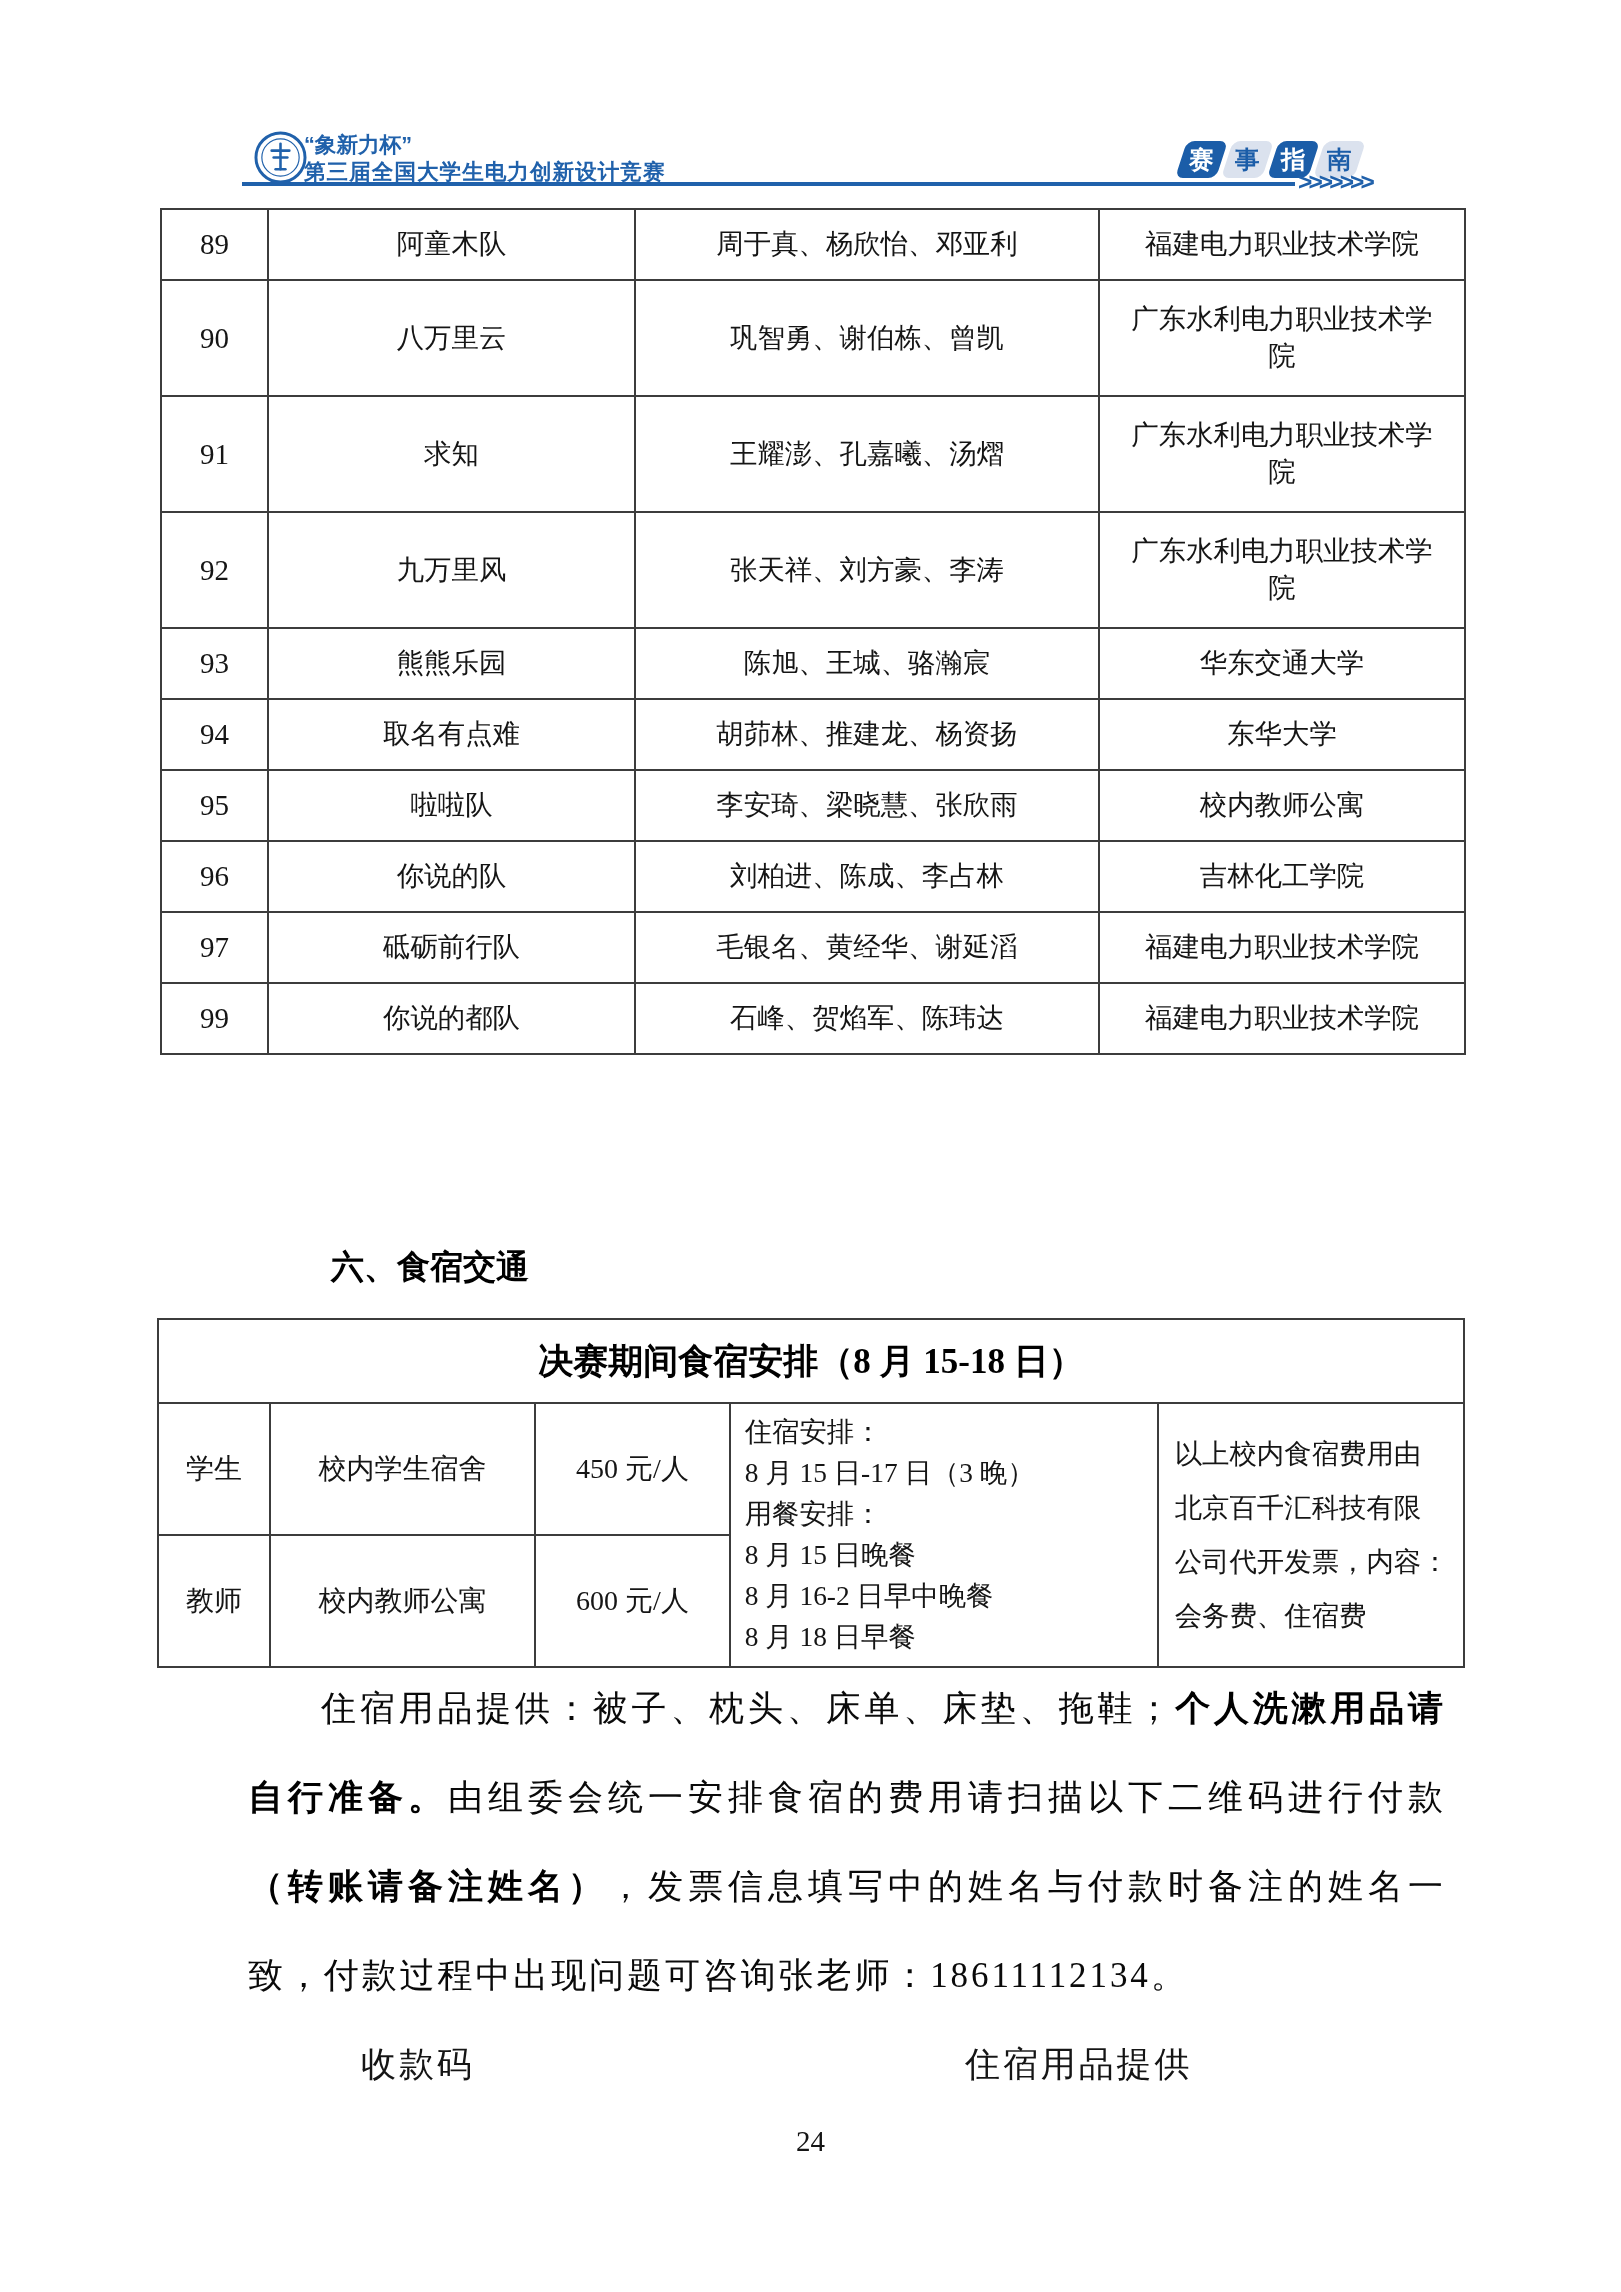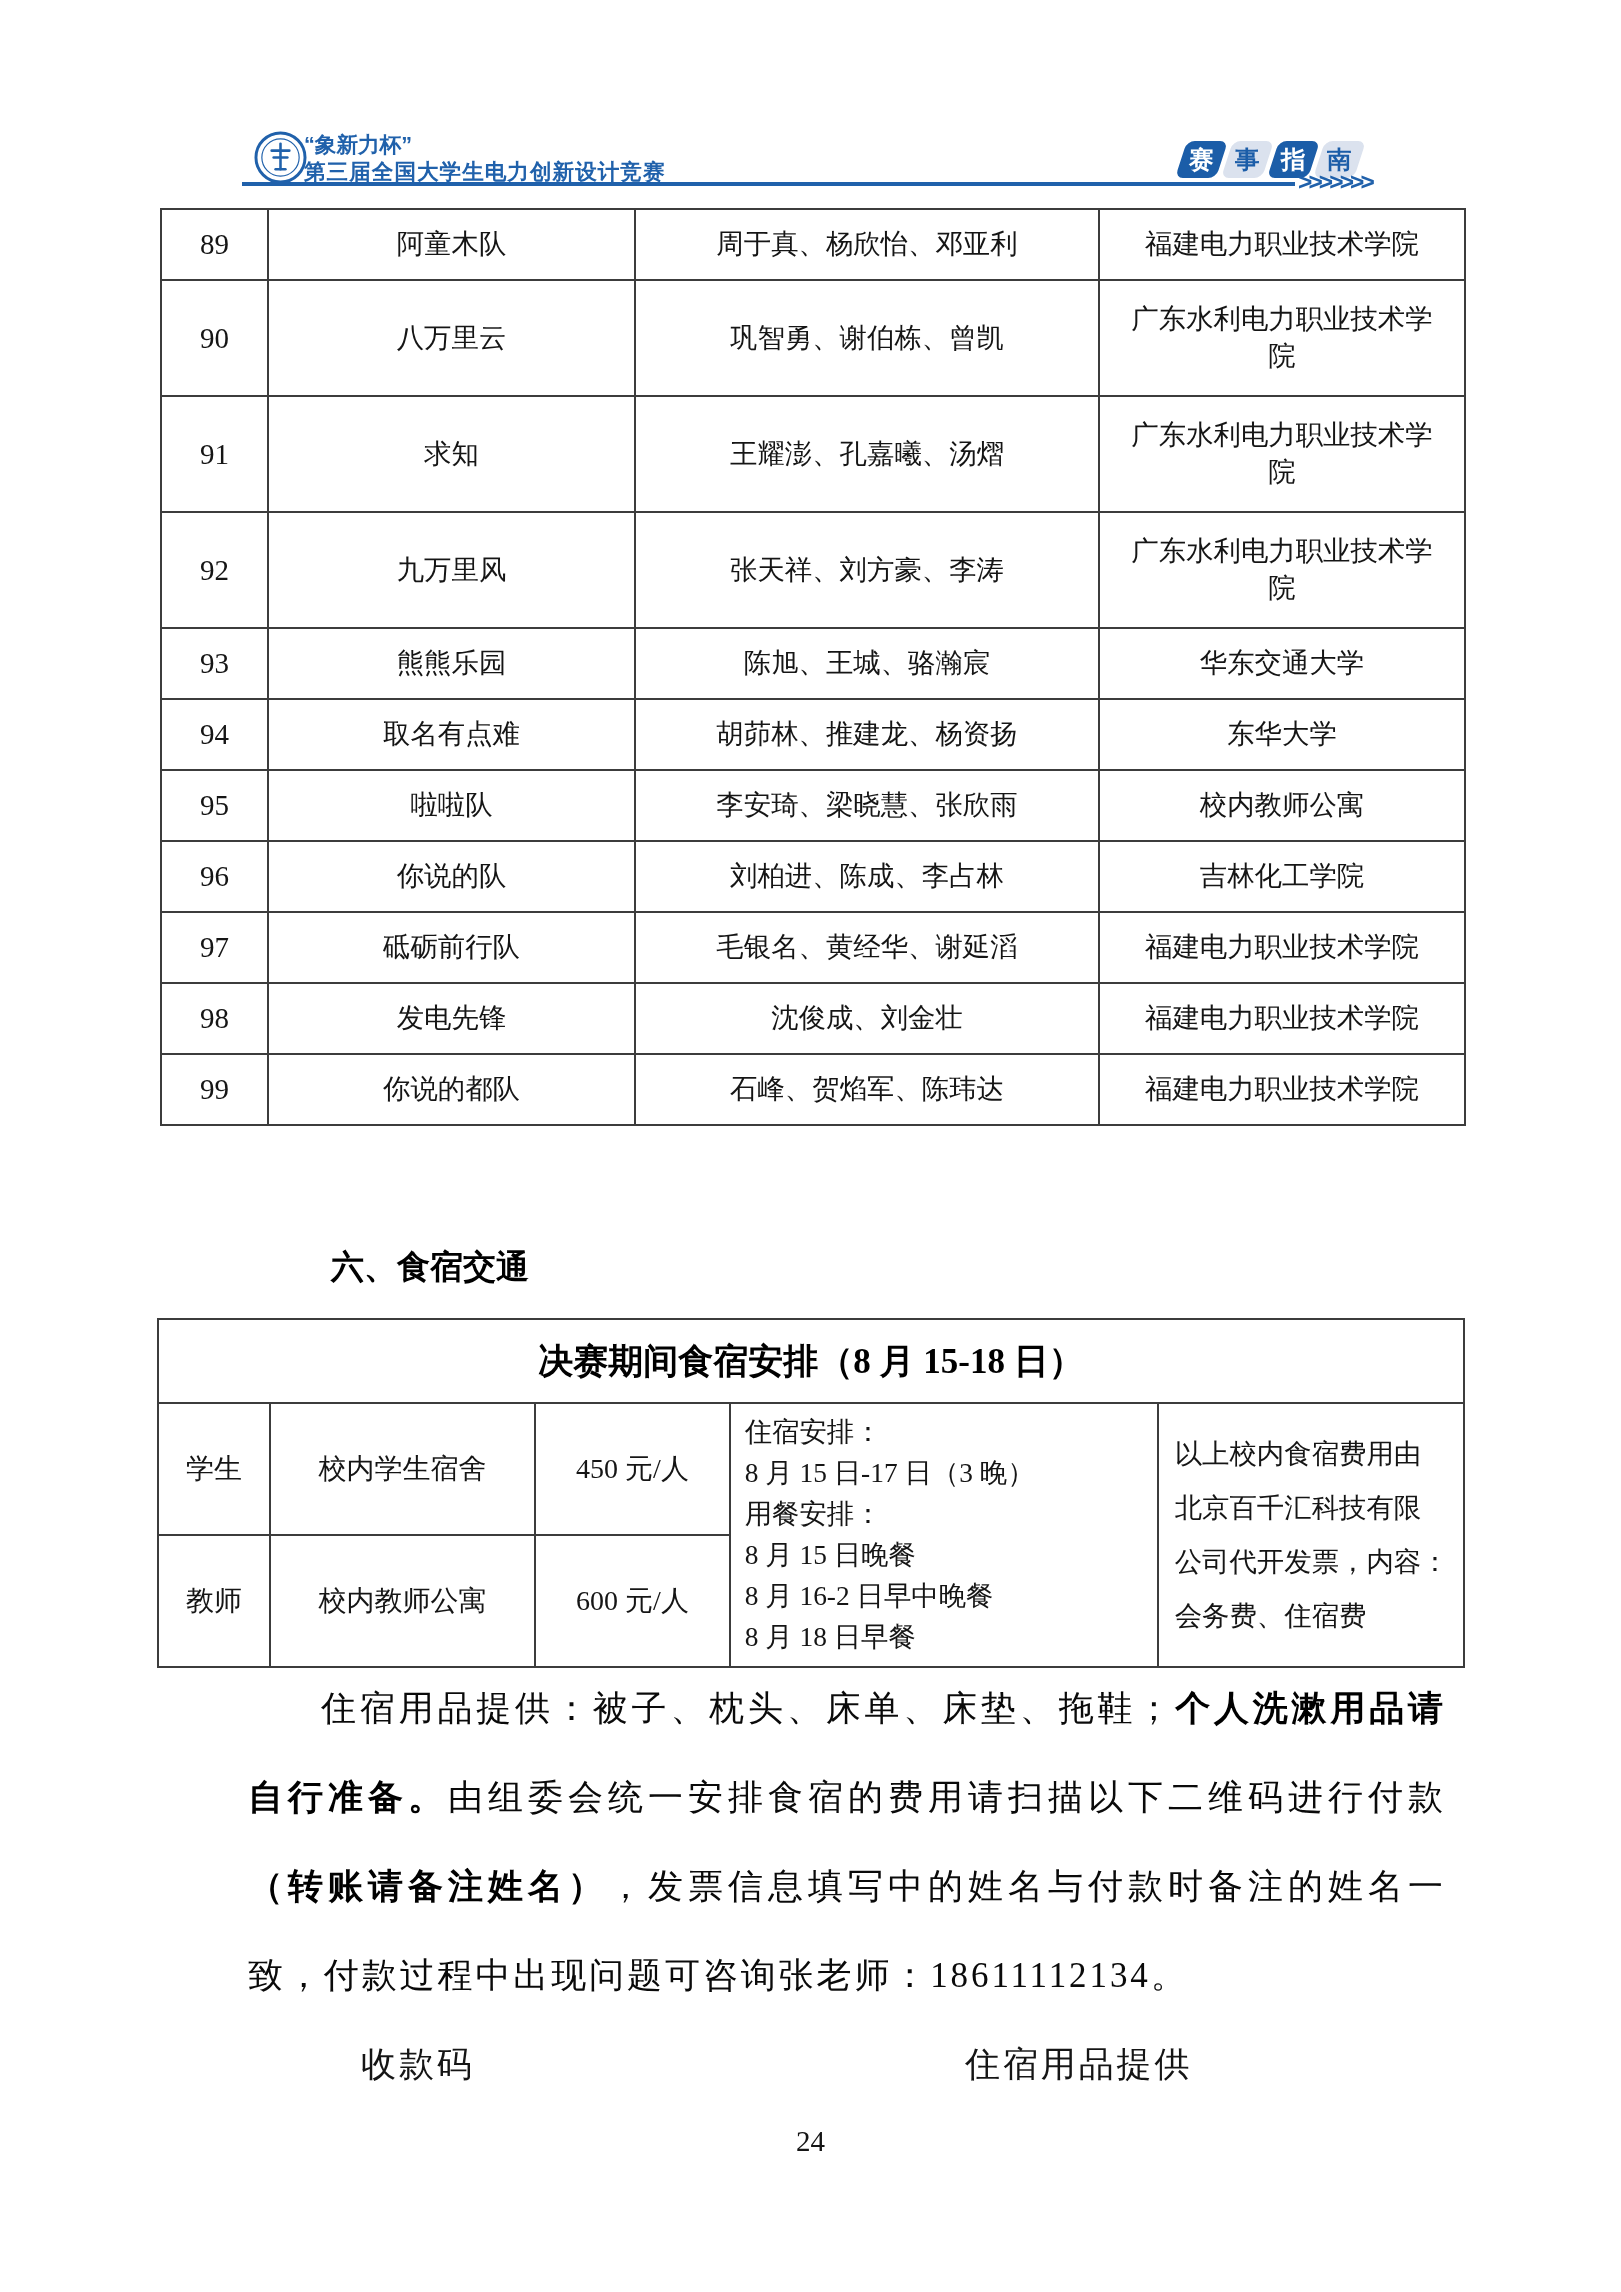--- a/index.html
+++ b/index.html
@@ -151,26 +151,20 @@
         <td>刘柏进、陈成、李占林</td>
         <td><span class="wrap">吉林化工学院</span></td>
       </tr>
       <tr class="r-short">
         <td class="no">97</td>
         <td>砥砺前行队</td>
         <td>毛银名、黄经华、谢延滔</td>
         <td><span class="wrap">福建电力职业技术学院</span></td>
       </tr>
       <tr class="r-short">
-        <td class="no">98</td>
-        <td>发电先锋</td>
-        <td>沈俊成、刘金壮</td>
-        <td><span class="wrap">福建电力职业技术学院</span></td>
-      </tr>
-      <tr class="r-short">
         <td class="no">99</td>
         <td>你说的都队</td>
         <td>石峰、贺焰军、陈玮达</td>
         <td><span class="wrap">福建电力职业技术学院</span></td>
       </tr>
     </tbody>
   </table>
 
   <div class="section-heading">六、食宿交通</div>
 

